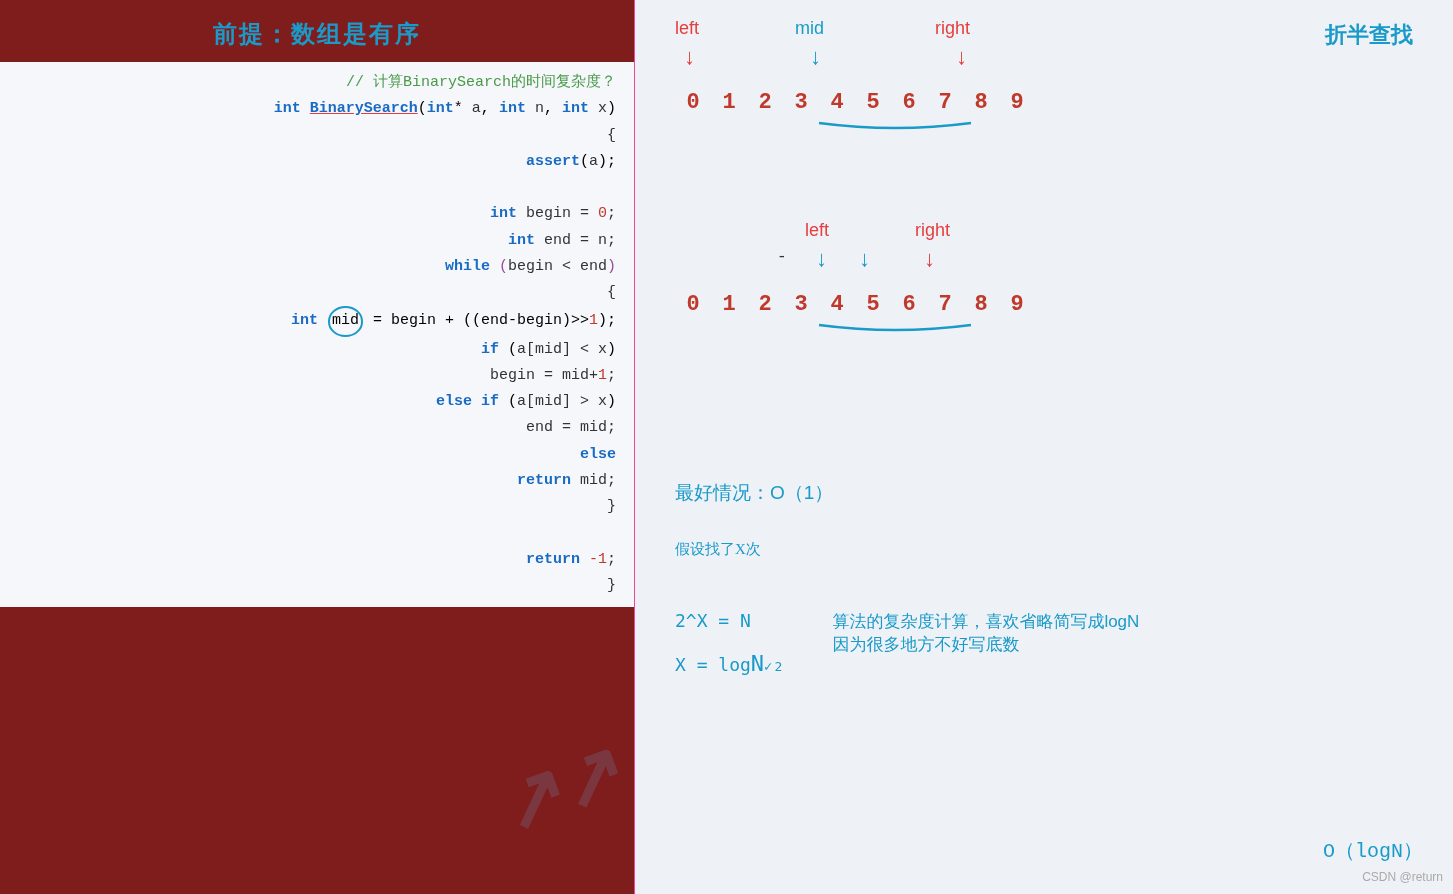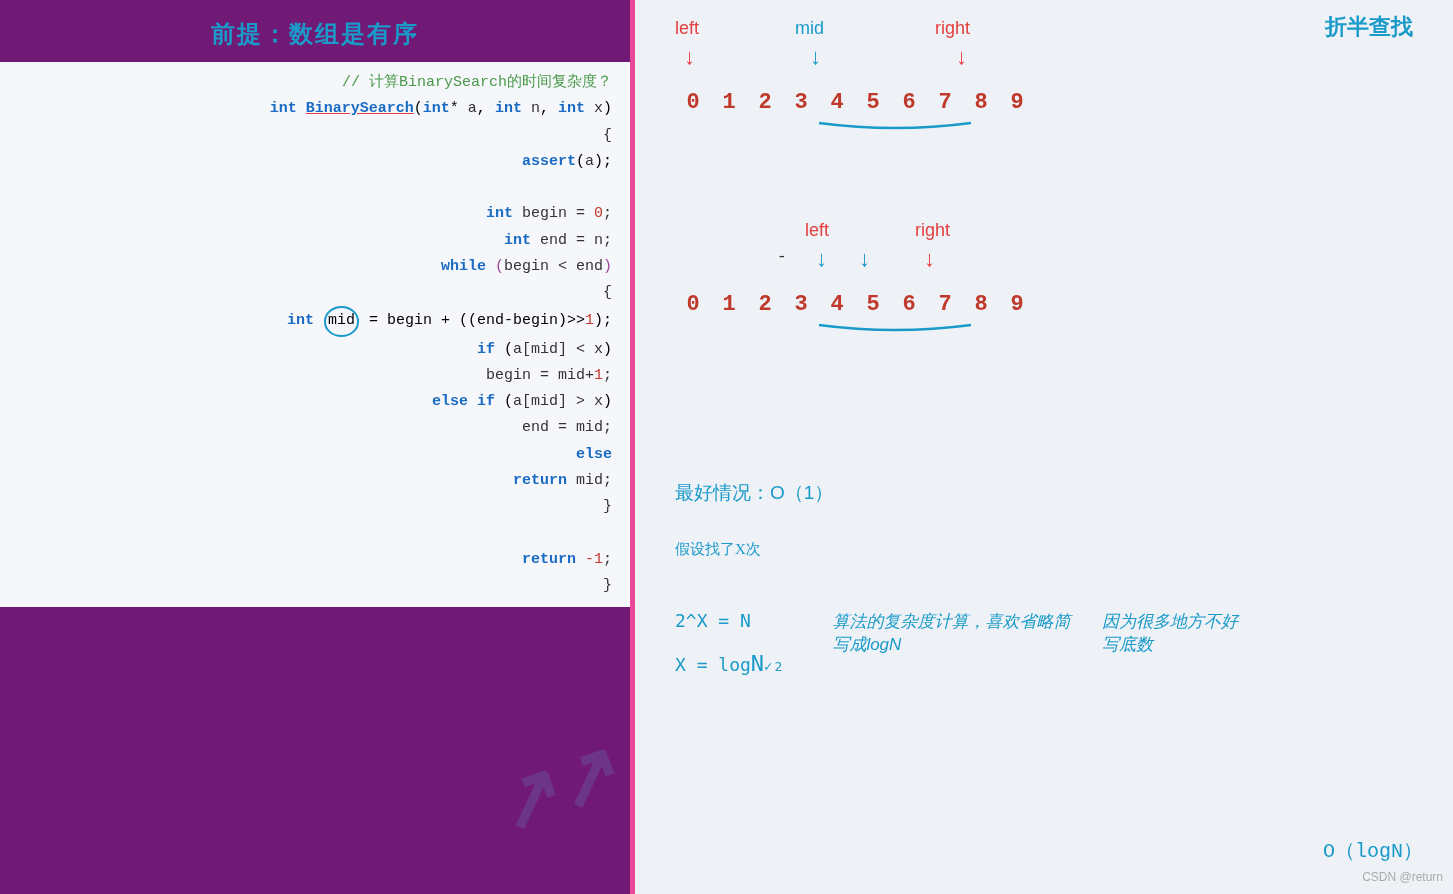--- a/index.html
+++ b/index.html
@@ -15,22 +15,22 @@
     .container {
       display: flex;
       width: 1453px;
       height: 894px;
       background: #eef2f7;
     }
 
     
     .left-panel {
       width: 635px;
-      background: #701a75;
-      border-right: 5px solid #ec4899;
+      background: #7f1d1d;
+      border-right: 1px solid #ec4899;
       padding: 10px 0 10px 0;
       position: relative;
       overflow: hidden;
     }
 
     .title-bar {
       text-align: center;
       font-family: 'Microsoft YaHei', sans-serif;
       font-size: 24px;
       color: #1a9ac9;
@@ -91,21 +91,21 @@
       position: relative;
       background: #eef2f7;
     }
 
     .section-title {
       color: #1a9ac9;
       font-family: 'Microsoft YaHei', sans-serif;
       font-size: 22px;
       font-weight: bold;
       position: absolute;
-      top: 12px;
+      top: 20px;
       right: 40px;
     }
 
     
     .diagram1 {
       position: absolute;
       top: 18px;
       left: 40px;
     }
 
@@ -257,21 +257,21 @@
     <div style="position:absolute; top:600px; left:40px;">
       <div style="display:flex; align-items:baseline; gap:50px; margin-top:10px;">
         <div style="display:flex; flex-direction:column; gap:20px;">
           <div style="color:#1a9ac9; font-family:'Microsoft YaHei',monospace; font-size:18px;">2^X = N</div>
           <div style="color:#1a9ac9; font-family:'Microsoft YaHei',monospace; font-size:18px; display:flex; align-items:baseline;">
             <span>X = log</span>
               <span style="font-size:22px;">N<span style="font-size:14px; color:#1a9ac9;">✓</span></span>
               <sub style="color:#1a9ac9; font-size:13px; margin-left:2px;">2</sub>
           </div>
         </div>
-        <div style="display:flex; flex-direction:row; gap:23px; max-width:420px;font-style:italic;">
+        <div style="display:flex; flex-direction:column; gap:0; max-width:420px;">
           <div style="color:#1a9ac9; font-family:'Microsoft YaHei',sans-serif; font-size:17px;">算法的复杂度计算，喜欢省略简写成logN</div>
           <div style="color:#1a9ac9; font-family:'Microsoft YaHei',sans-serif; font-size:17px;">因为很多地方不好写底数</div>
         </div>
       </div>
     </div>
 
     <div style="position:absolute; bottom:30px; right:30px; color:#1a9ac9; font-family:'Courier New',monospace; font-size:20px;">O（logN）</div>
 
     <div style="position:absolute; bottom:10px; right:10px; color:#aaa; font-size:12px; font-family:Arial,sans-serif;">CSDN @return</div>
   </div>

